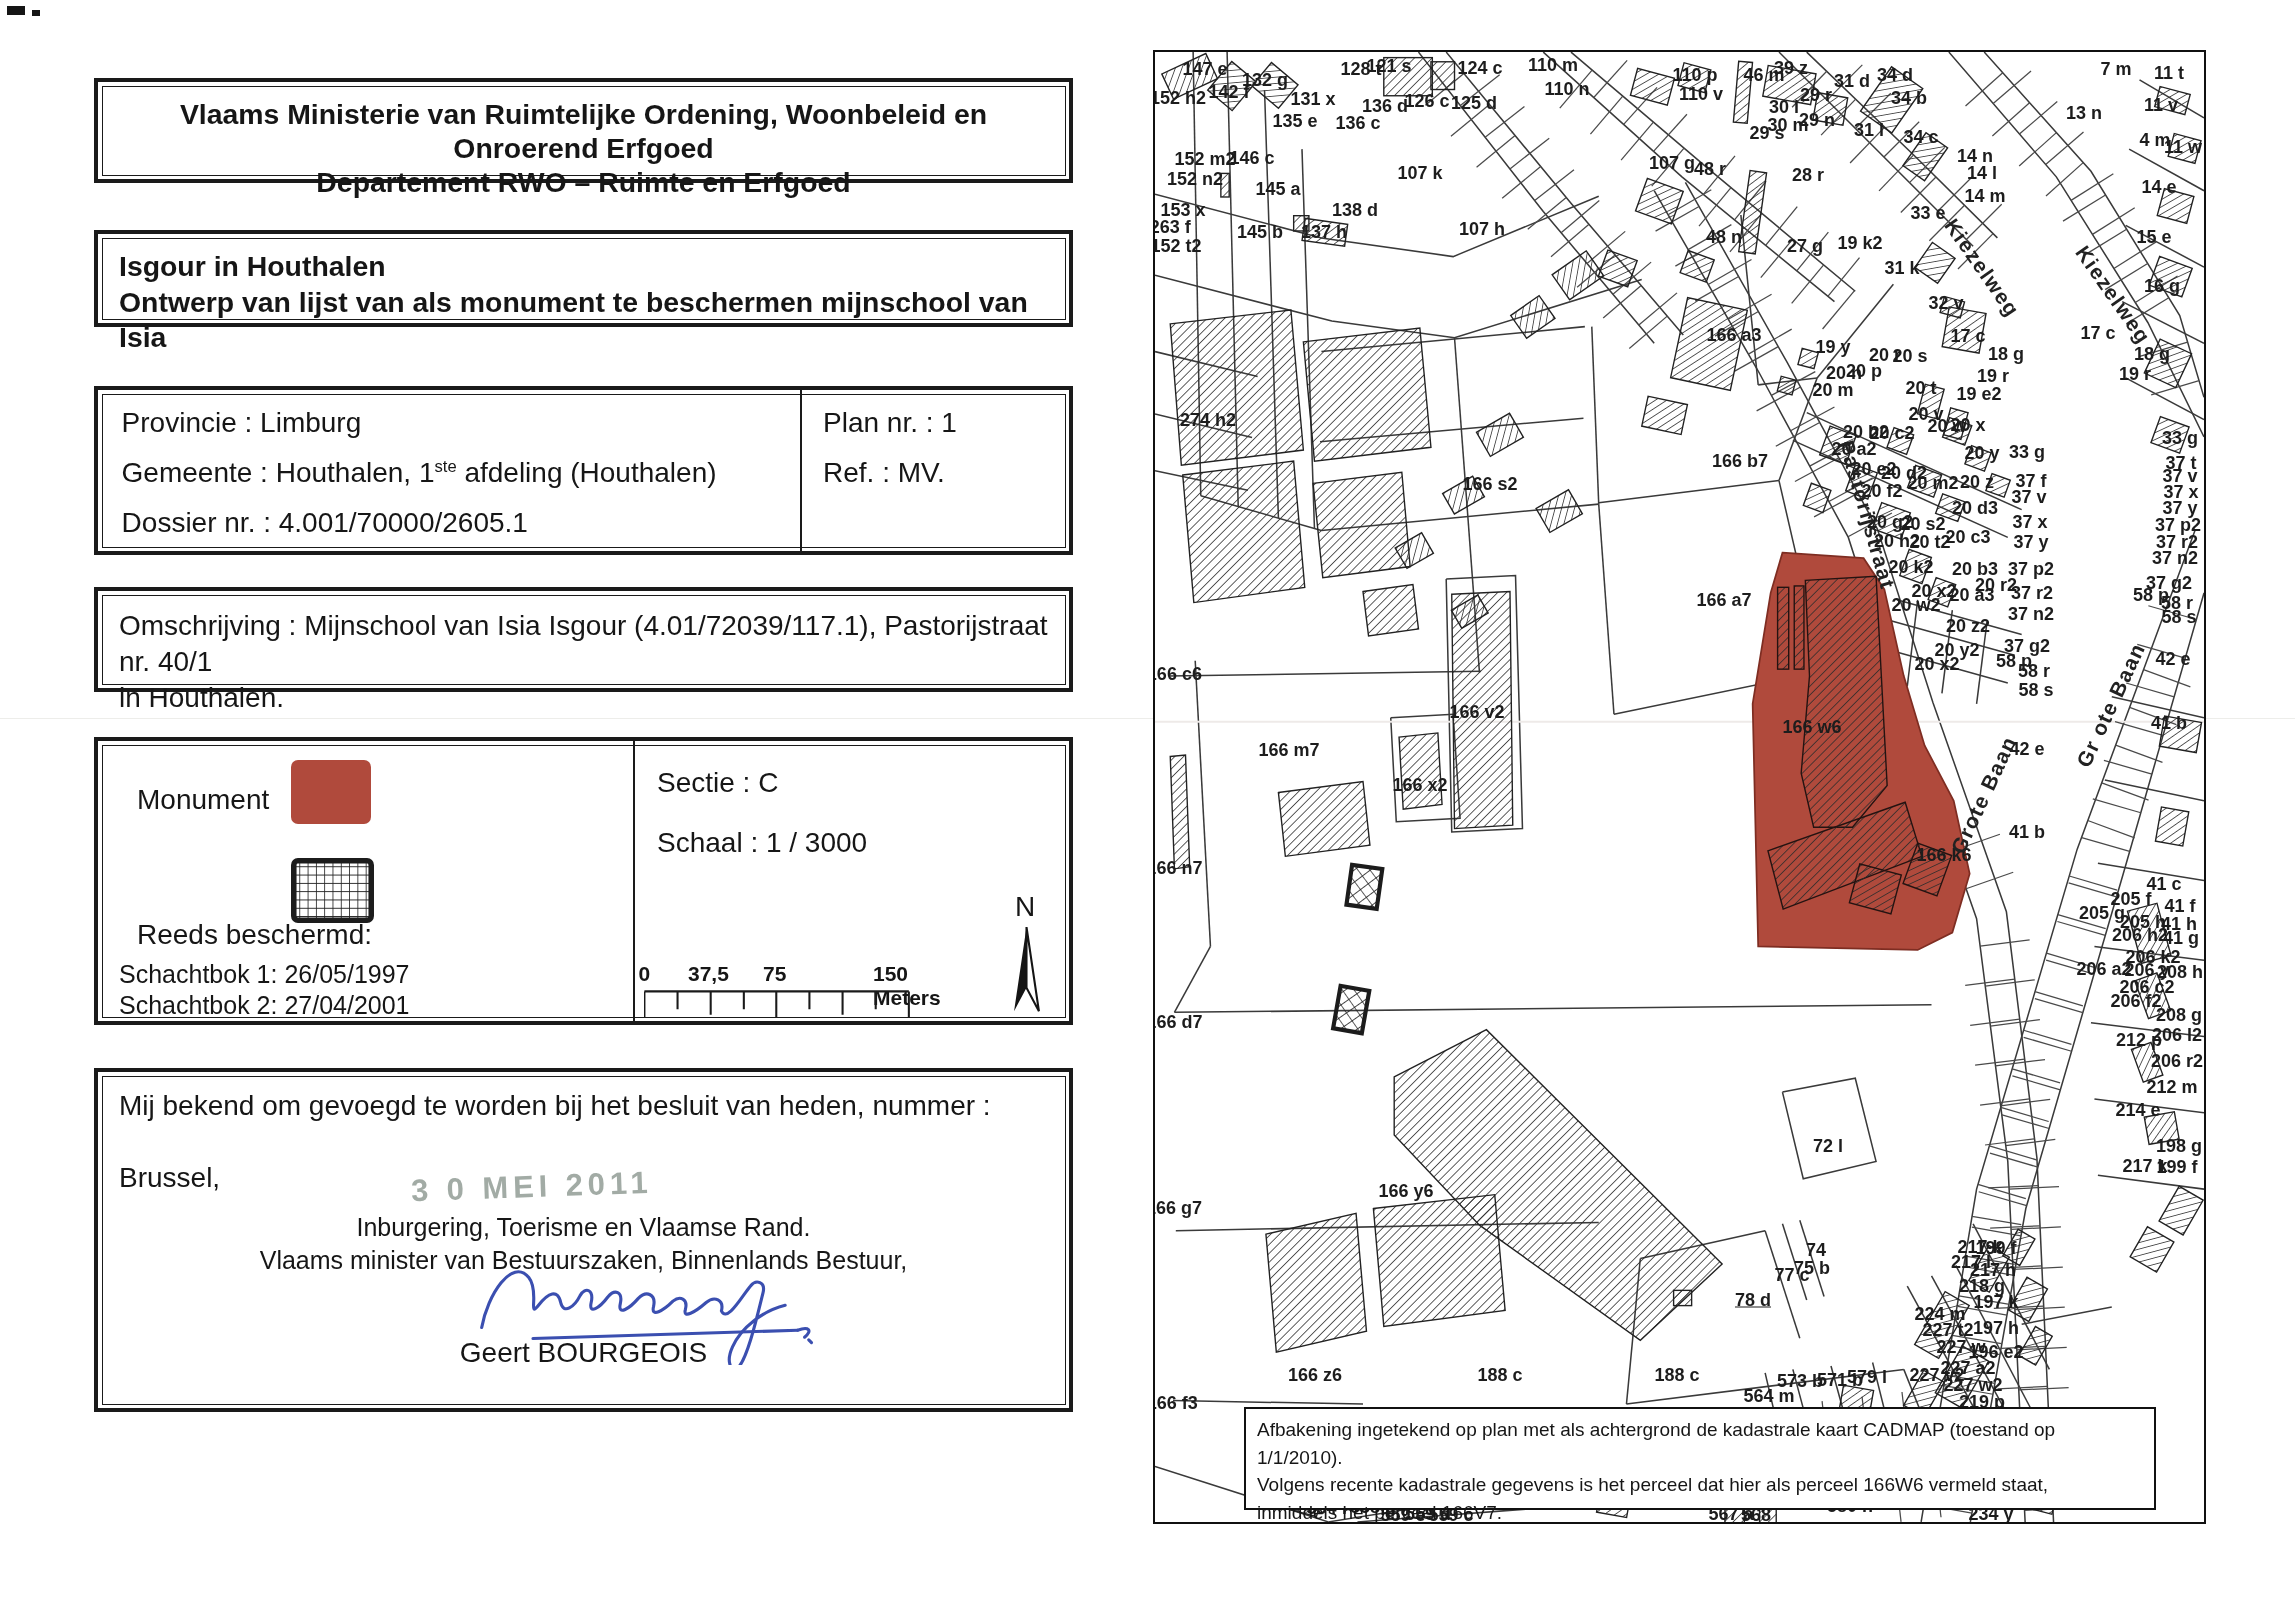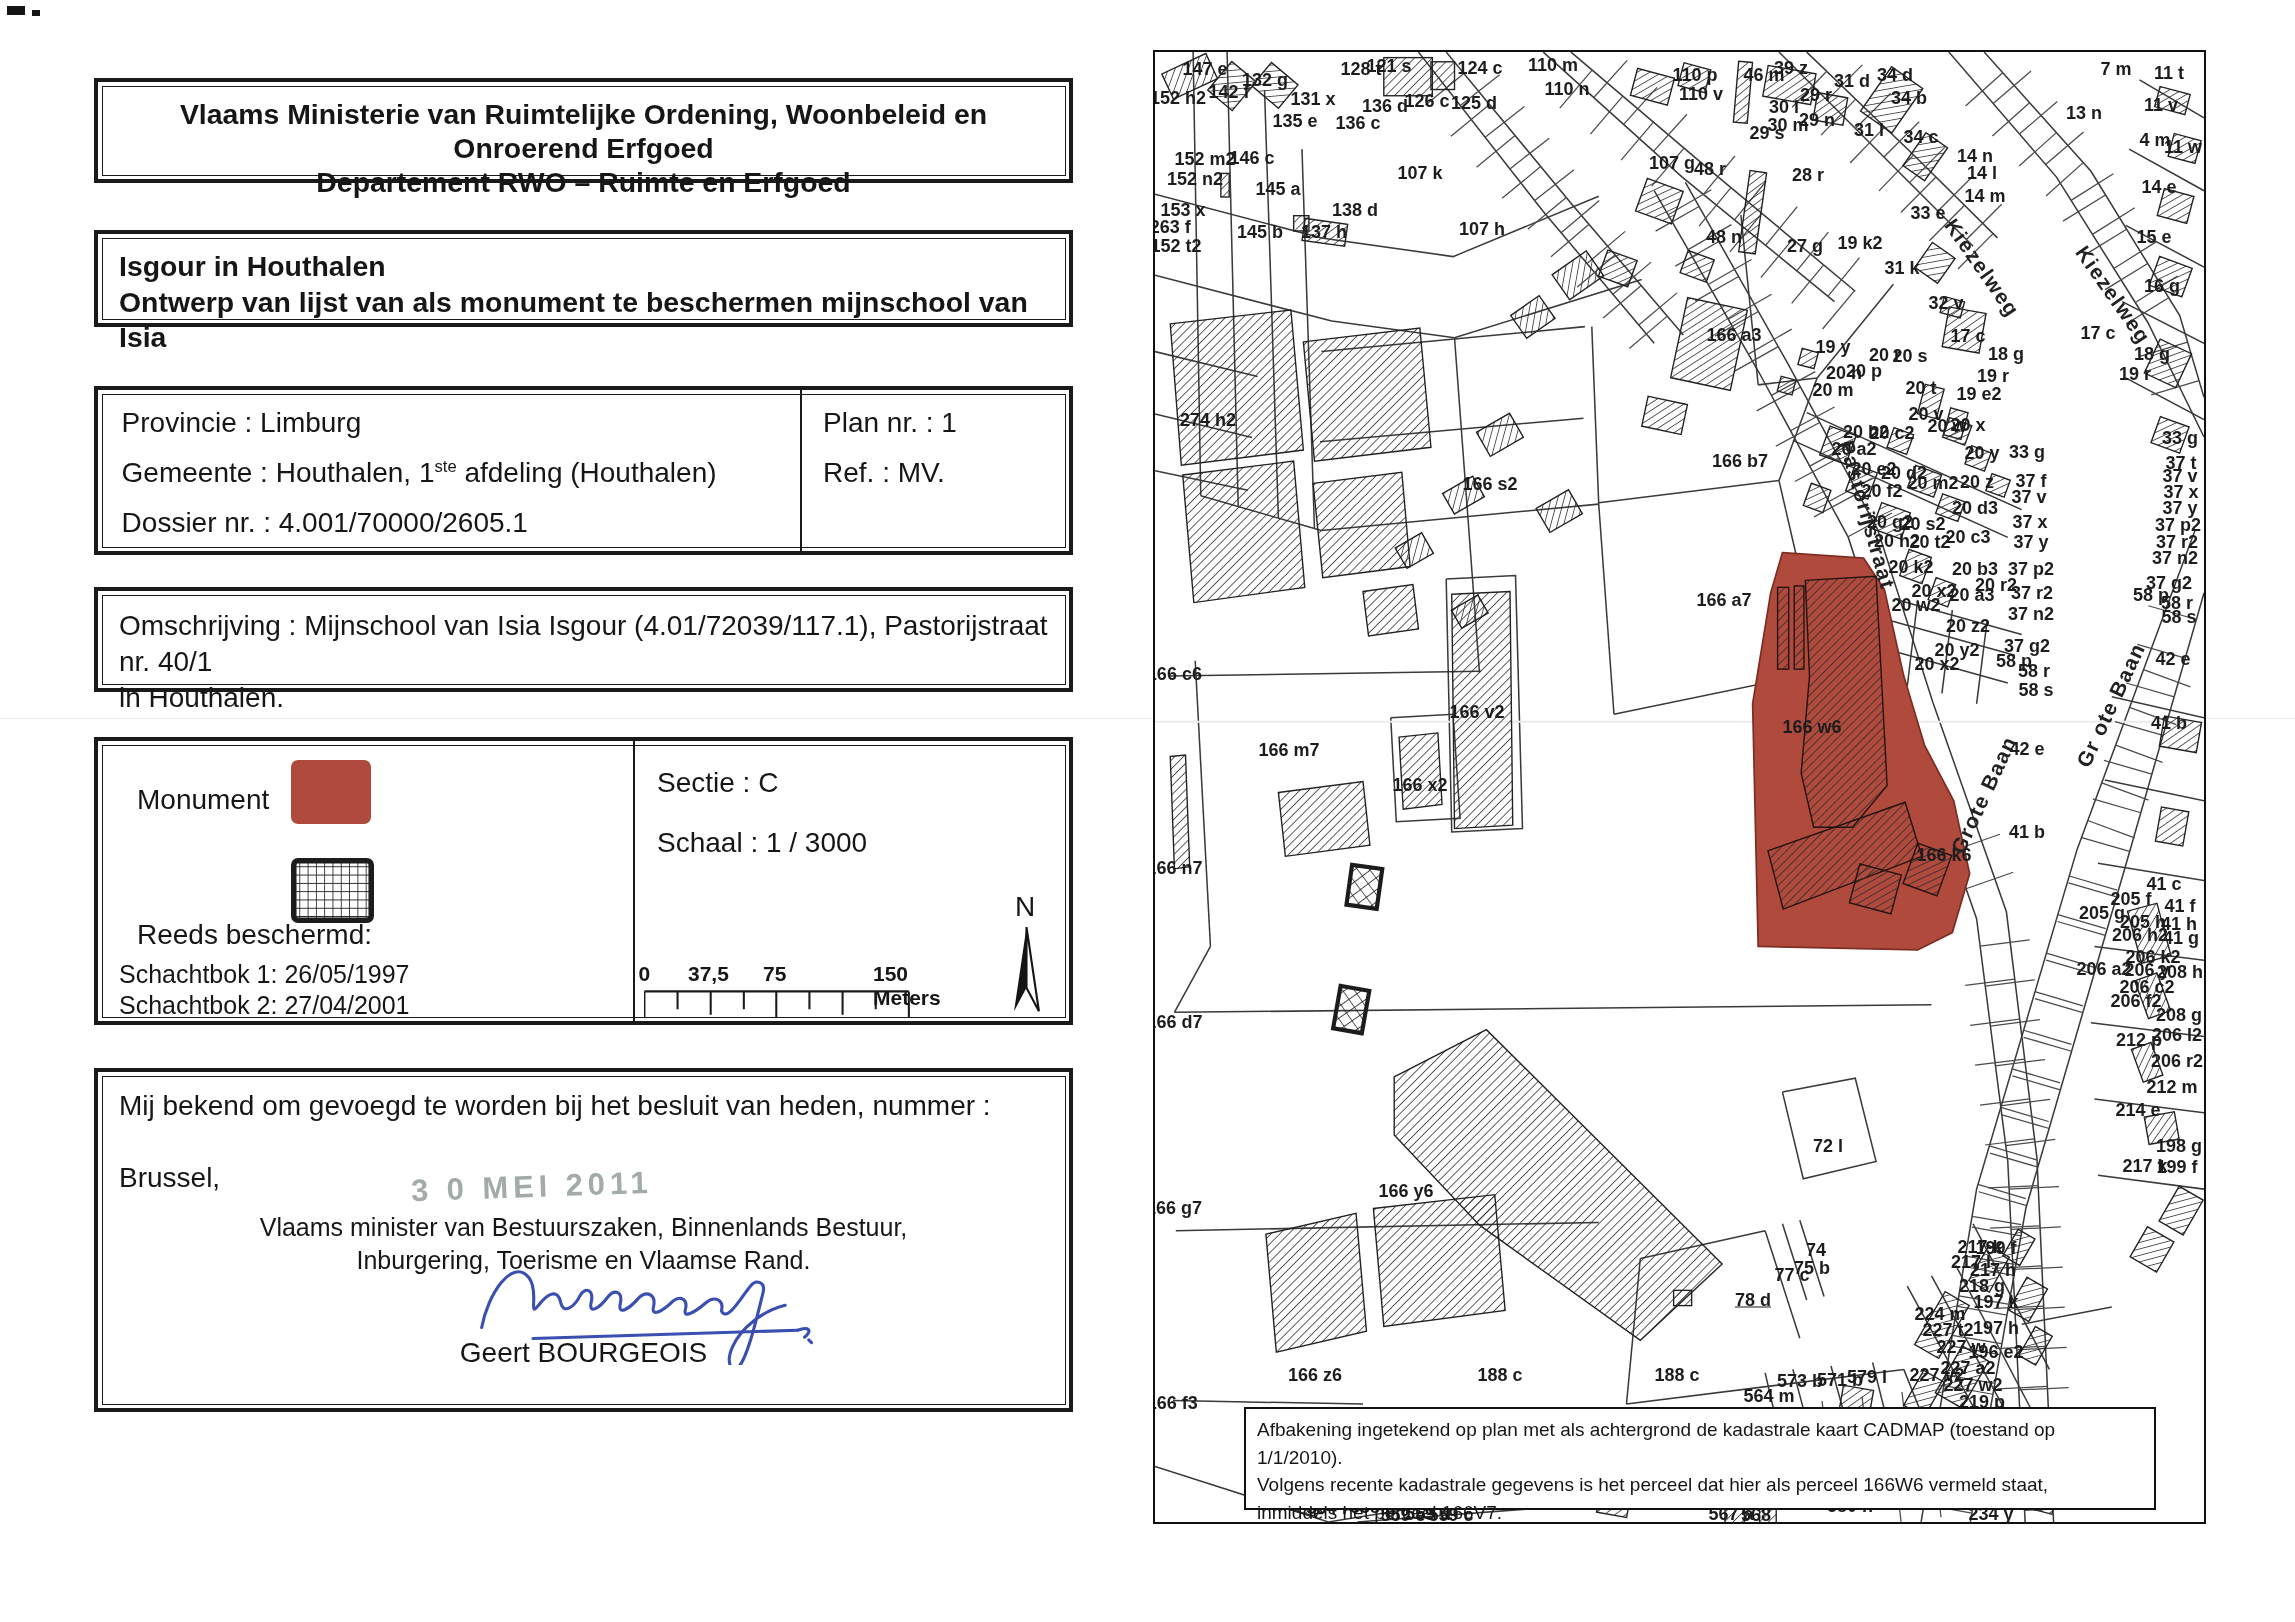--- a/index.html
+++ b/index.html
@@ -101,22 +101,22 @@
       <path d="M28,0 L46,122 L28,88 Z" fill="#fff" stroke="#141414" stroke-width="3"></path>
     </svg>
   </div>
 </div>
 
 <div class="dbox" style="left:94px;top:1068px;width:971px;height:336px;">
   <div class="abs txt" style="left:21px;top:18px;">Mij bekend om gevoegd te worden bij het besluit van heden, nummer :</div>
   <div class="abs txt" style="left:21px;top:90px;">Brussel,</div>
   <div class="stamp" style="left:313px;top:97px;">3 0 MEI 2011</div>
   <div class="abs center small" style="left:104px;top:139px;width:763px;line-height:1.3;">
+    <div>Inburgering, Toerisme en Vlaamse Rand.</div>
     <div>Vlaams minister van Bestuurszaken, Binnenlands Bestuur,</div>
-    <div>Inburgering, Toerisme en Vlaamse Rand.</div>
   </div>
   <svg class="abs" style="left:374px;top:175px;" width="388" height="118" viewBox="0 0 560 170">
     <g fill="none" stroke="#3b4fb0" stroke-width="4.5" stroke-linecap="round">
       <path d="M14,116 C22,70 58,14 82,44 C98,64 80,104 96,84 C110,66 124,60 128,80 C132,98 148,86 156,70 C164,56 176,62 172,80 C168,98 184,88 196,72 C206,60 218,64 214,82 C210,100 228,88 240,74 C252,62 266,68 262,86 C258,102 276,92 290,78 C300,70 312,74 308,90 C304,104 322,94 338,80 C350,70 364,76 360,92 C368,110 390,70 402,56 C410,46 424,50 420,66 C412,98 398,160 384,174 C374,182 366,166 376,144 C388,116 420,92 452,84"></path>
       <path d="M88,132 L470,120"></path>
       <path d="M470,120 C486,114 492,120 480,130"></path>
       <path d="M486,134 l4,4"></path>
     </g>
   </svg>
   <div class="abs center txt" style="left:104px;top:265px;width:763px;">Geert BOURGEOIS</div>

